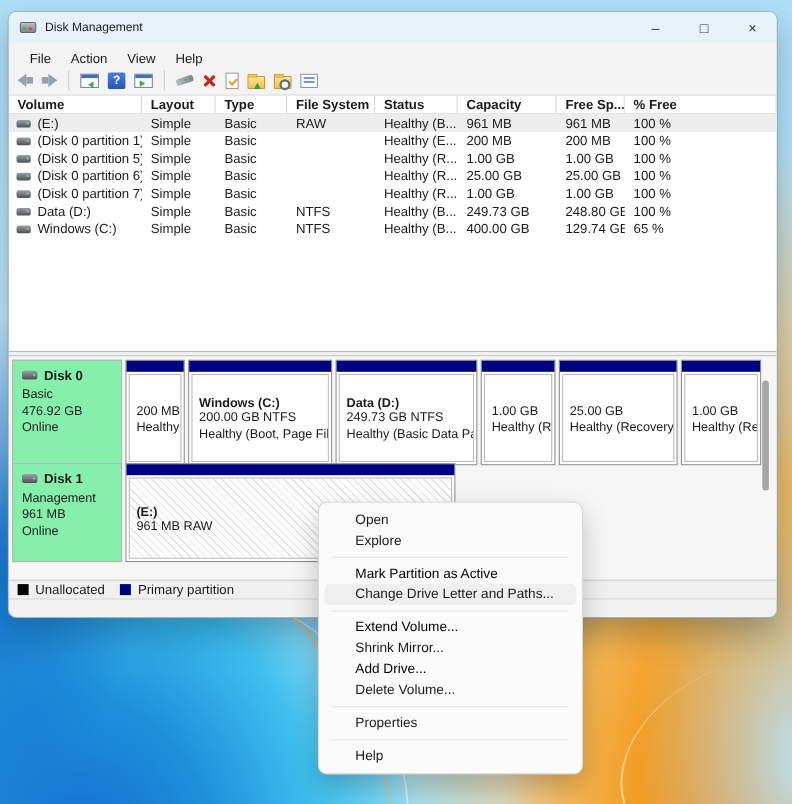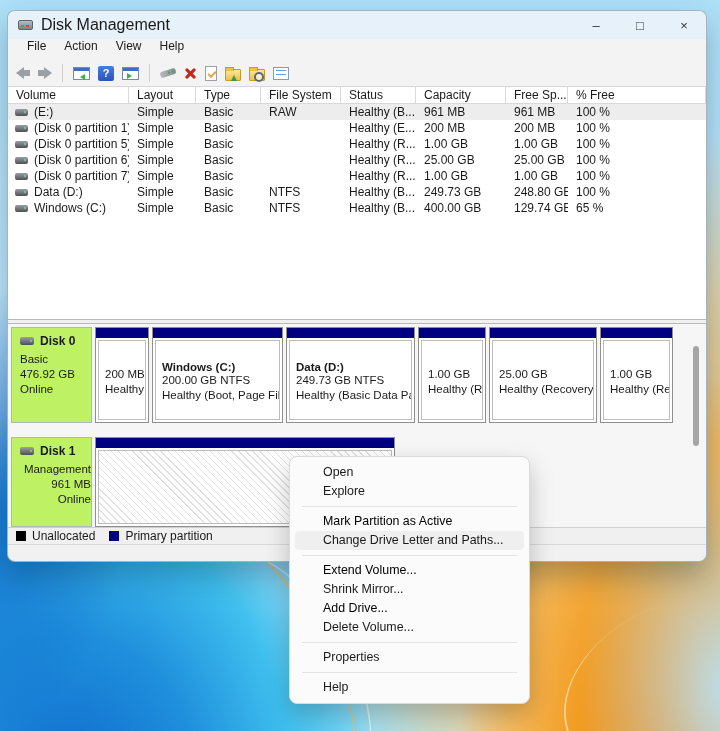--- a/index.html
+++ b/index.html
@@ -26,25 +26,25 @@
   .win{
     position:absolute; left:7px; top:10px; width:700px; height:552px;
     background:#f1f1f1; border-radius:8px; overflow:hidden;
     border:1px solid rgba(70,105,130,.45);
     box-shadow:0 14px 30px rgba(0,40,70,.30);
     font-size:12px; color:#1a1a1a;
   }
   .titlebar{ position:absolute; top:0; left:0; right:0; height:28px; background:#e7f1f9; display:flex; align-items:center; padding-left:10px; }
   .app-ico{ width:15px; height:10px; background:linear-gradient(#b8bdc2,#7c8287); border:1px solid #5f6569; border-radius:2px; position:relative; margin-right:8px; }
   .app-ico::after{ content:""; position:absolute; left:2px; bottom:2px; width:3px; height:2px; background:#3fae49; box-shadow:5px 0 0 #d04a3a; }
-  .title-text{ font-size:16px; }
+  .title-text{ font-size:11px; }
   .caption-btns{ margin-left:auto; display:flex; height:100%; }
   .cap-btn{ width:44px; height:100%; display:flex; align-items:center; justify-content:center; font-size:13px; color:#333; }
 
-  .menubar{ position:absolute; top:28px; left:0; right:0; height:21px; background:#f3f3f3; display:flex; align-items:flex-start; gap:0; padding-left:10px; }
+  .menubar{ position:absolute; top:28px; left:0; right:0; height:21px; background:#f3f3f3; display:flex; align-items:flex-end; gap:0; padding-left:10px; }
   .menu-item{ padding:0 9px; font-size:12px; }
 
   .toolbar{ position:absolute; top:49px; left:0; right:0; height:27px; background:#f3f3f3; border-bottom:1px solid #d8d8d8; display:flex; align-items:center; gap:8px; padding-left:8px; }
   .tb-sep{ width:1px; height:18px; background:#cfcfcf; margin:0 2px; }
 
   
   .arr{ display:flex; align-items:center; }
   .arr .tail{ width:6px; height:6px; background:#9aa0a6; }
   .arr .head-l{ width:0;height:0;border:6px solid transparent;border-left:none;border-right:8px solid #9aa0a6; }
   .arr .head-r{ width:0;height:0;border:6px solid transparent;border-right:none;border-left:8px solid #9aa0a6; }
@@ -64,36 +64,36 @@
   .folder-ico{ width:16px; height:12px; background:linear-gradient(#fce79a,#f0c04a); border:1px solid #c9992a; border-radius:1px; position:relative; margin-top:3px; }
   .folder-ico::before{ content:""; position:absolute; top:-3px; left:-1px; width:7px; height:3px; background:#f0c04a; border:1px solid #c9992a; border-bottom:none; border-radius:1px 1px 0 0; }
   .folder-ico.up::after{ content:""; position:absolute; left:5px; top:2px; width:0; height:0; border:3px solid transparent; border-bottom:6px solid #2f9e44; }
   .folder-ico.mag::after{ content:""; position:absolute; left:4px; top:2px; width:6px; height:6px; border:2px solid #5a6b7a; border-radius:50%; background:rgba(255,255,255,.7); }
   .props-ico{ width:16px; height:13px; background:#fff; border:1px solid #8a9ab0; position:relative; }
   .props-ico::after{ content:""; position:absolute; left:2px; top:2px; right:2px; bottom:2px; background:repeating-linear-gradient(180deg,#6a9bd8 0 1.5px,transparent 1.5px 4px); }
 
   
   .listpane{ position:absolute; top:76px; left:0; right:0; height:232px; background:#fff; }
   .thead,.trow{ display:grid; grid-template-columns:121px 67px 65px 80px 75px 90px 62px 1fr; }
-  .thead{ height:17px; border-bottom:1px solid #d9d9d9; }
+  .thead{ height:17px; border-bottom:1px solid #d9d9d9;font-weight:bold; }
   .th{ border-right:1px solid #d9d9d9; padding:1px 0 0 8px; font-size:12px; white-space:nowrap; overflow:hidden; }
   .trow{ height:16px; align-items:center; }
   .trow.sel{ background:#ededed; }
   .td{ padding-left:8px; font-size:12px; white-space:nowrap; overflow:hidden; }
   .td-vol{ display:flex; align-items:center; gap:6px; padding-left:7px; }
   .vol-ico{ flex:0 0 13px; width:13px; height:7px; background:linear-gradient(180deg,#9aa0a6,#4d5156); border-radius:2px; position:relative; }
   .vol-ico::after{ content:""; position:absolute; right:2px; top:2.5px; width:2px; height:2px; border-radius:50%; background:#7be07b; }
 
   
   .splitter{ position:absolute; top:308px; left:0; right:0; height:5px; background:#f0f0f0; border-top:1px solid #b9b9b9; border-bottom:1px solid #b9b9b9; }
   .graphpane{ position:absolute; top:313px; left:0; right:0; height:203px; background:#f6f6f6; }
   .disk-row{ position:absolute; left:3px; display:flex; gap:3px; }
   .disk-row.d0{ top:3px; height:96px; }
-  .disk-row.d1{ top:113px; height:90px;text-align:right; }
-  .dhead{ width:81px; height:100%; background:#bef264; border:1px solid #b5b5b5; padding:6px 0 0 8px; }
+  .disk-row.d1{ top:97px; height:90px; }
+  .dhead{ width:100px; height:100%; background:#86efac; border:1px solid #b5b5b5; padding:6px 0 0 8px; }
   .dname-row{ display:flex; align-items:center; gap:6px; font-weight:bold; font-size:12px; margin-bottom:4px; }
   .disk-ico{ width:14px; height:8px; background:linear-gradient(180deg,#9aa0a6,#4d5156); border-radius:2px; position:relative; }
   .disk-ico::after{ content:""; position:absolute; right:2px; top:3px; width:2px; height:2px; border-radius:50%; background:#7be07b; }
   .dline{ font-size:11.5px; line-height:15px; }
   .part{ height:100%; border:1px solid #8f8f8f; background:#fff; display:flex; flex-direction:column; }
   .pstrip{ height:10px; background:#000080; flex:0 0 auto; }
   .pbody{ flex:1; margin:2px; border:1px solid #bdbdbd; background:#fff; padding:4px 0 0 6px; overflow:hidden; display:flex; flex-direction:column; justify-content:center; }
   .pbody.hatch{ background:repeating-linear-gradient(45deg,#ffffff 0 4px,#e2e2e2 4px 5px); }
   .pname{ font-weight:bold; font-size:11.5px; white-space:nowrap; }
   .pname:empty{ display:none; }

